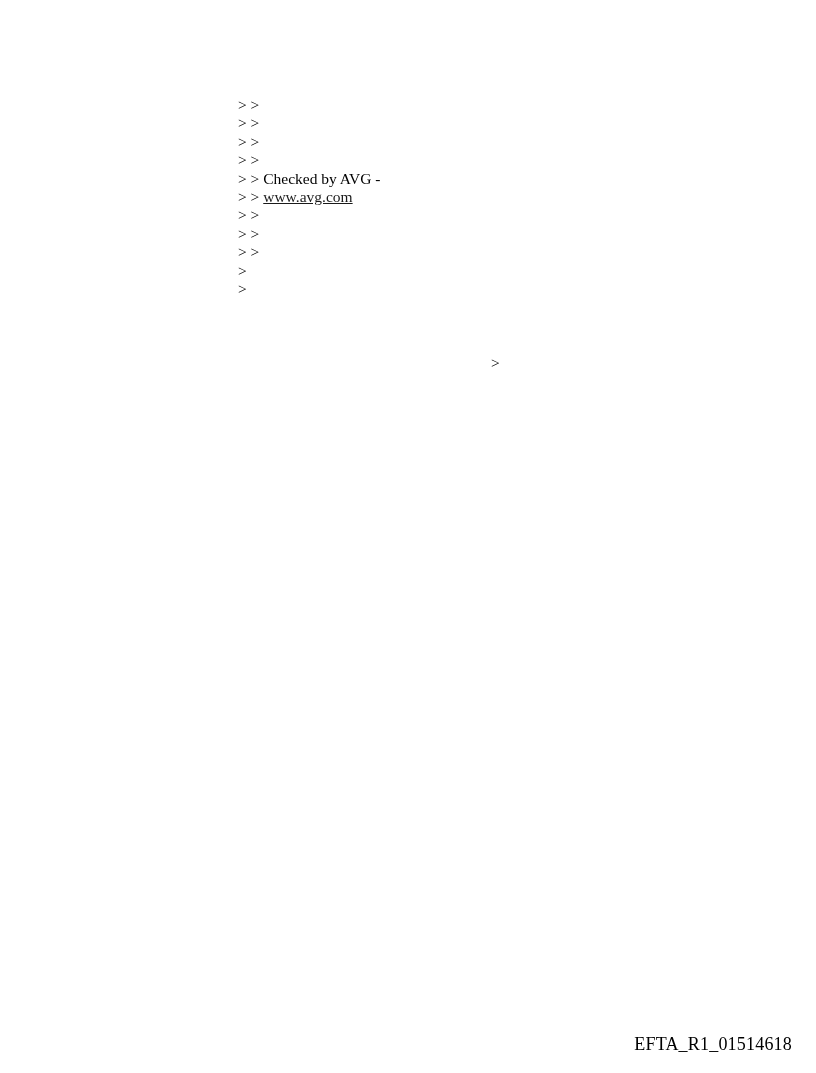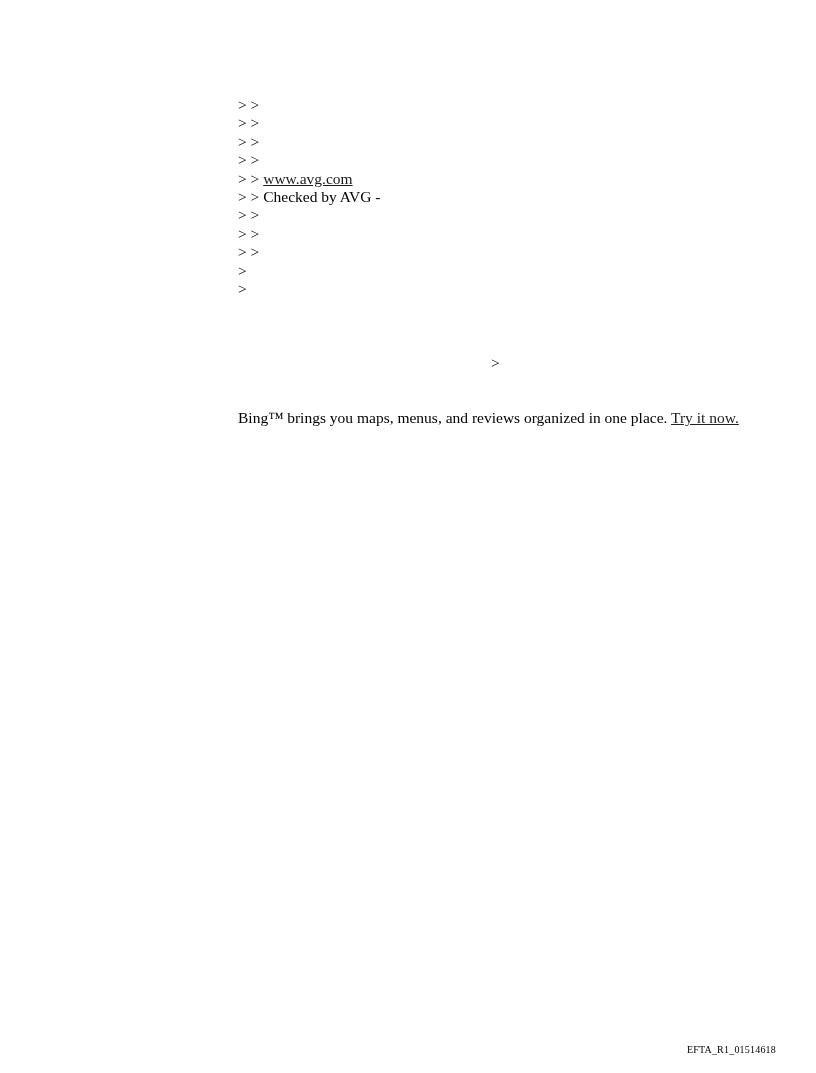--- a/index.html
+++ b/index.html
@@ -55,46 +55,45 @@
     font-size: 15.5px;
     line-height: 19px;
     color: #000000;
   }
   .promo a {
     color: #222222;
     text-decoration: underline;
   }
   .bates {
     position: absolute;
-    right: 40px;
+    right: 24px;
     bottom: 18px;
-    font-size: 10px;
+    font-size: 18px;
     letter-spacing: 0.2px;
     font-family: "Liberation Serif", serif;
     color: #000000;
   }
 </style>
 </head>
 <body>
 
 <div class="page">
 
   <div class="quote-block">
     <div class="quote-line">&gt; &gt;</div>
     <div class="quote-line">&gt; &gt;</div>
     <div class="quote-line">&gt; &gt;</div>
     <div class="quote-line">&gt; &gt;</div>
+    <div class="quote-line">&gt; &gt; Checked by AVG -</div>
     <div class="quote-line"><span>&gt; &gt; </span><a href="#">www.avg.com</a></div>
-    <div class="quote-line">&gt; &gt; Checked by AVG -</div>
     <div class="quote-line">&gt; &gt;</div>
     <div class="quote-line">&gt; &gt;</div>
     <div class="quote-line">&gt; &gt;</div>
     <div class="quote-line">&gt;</div>
     <div class="quote-line">&gt;</div>
   </div>
 
   <div class="stray-caret">&gt;</div>
 
-  <div class="promo"><span>Bing™ brings you maps, menus, and reviews organized in one place. </span><a href="#">Try it now.</a></div>
 
   <div class="bates">EFTA_R1_01514618</div>
 
 </div>
 
 </body></html>

